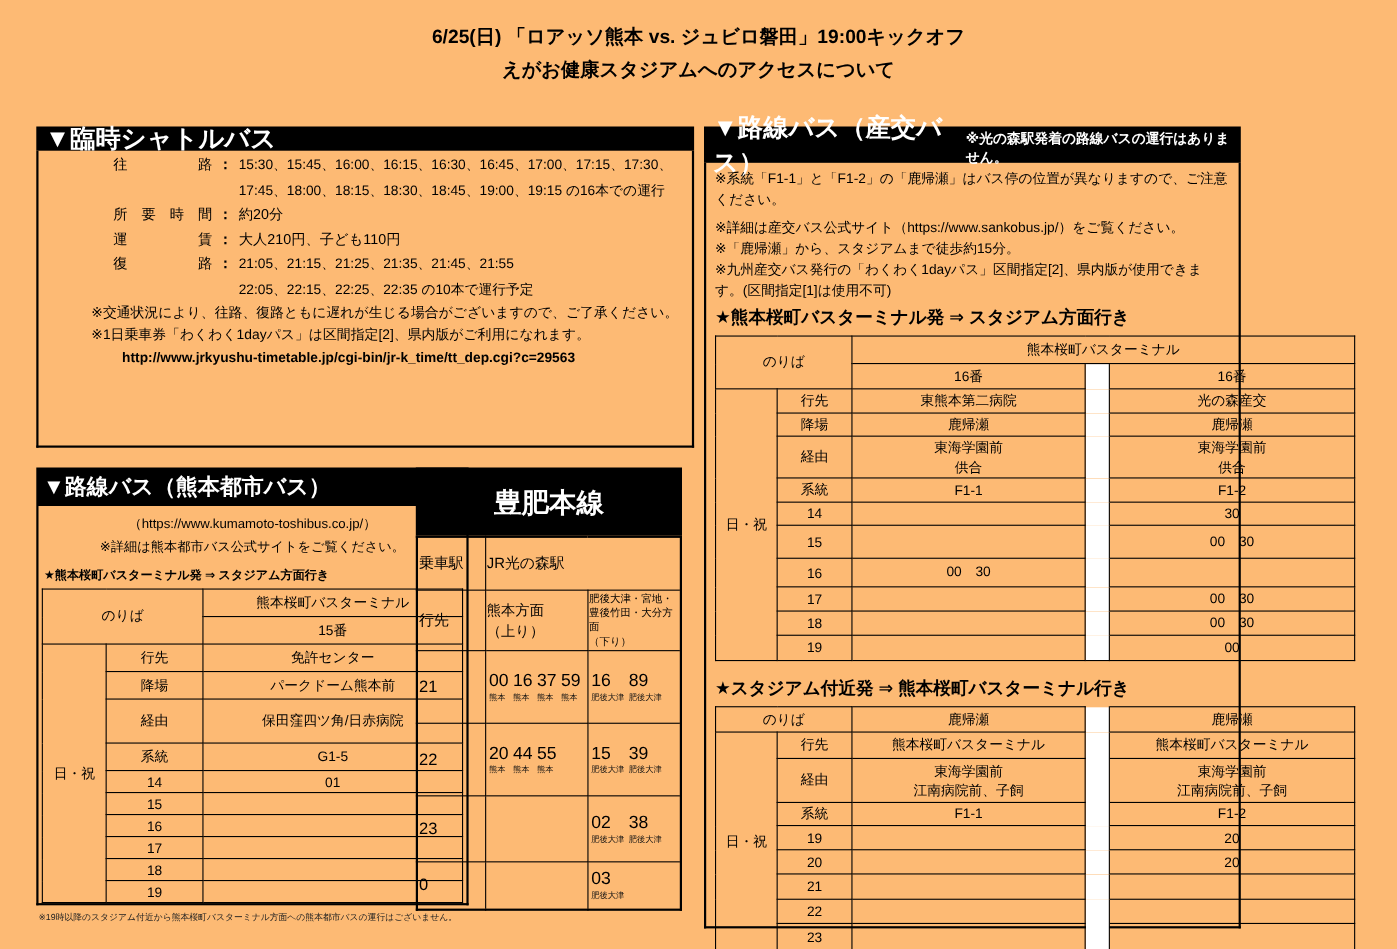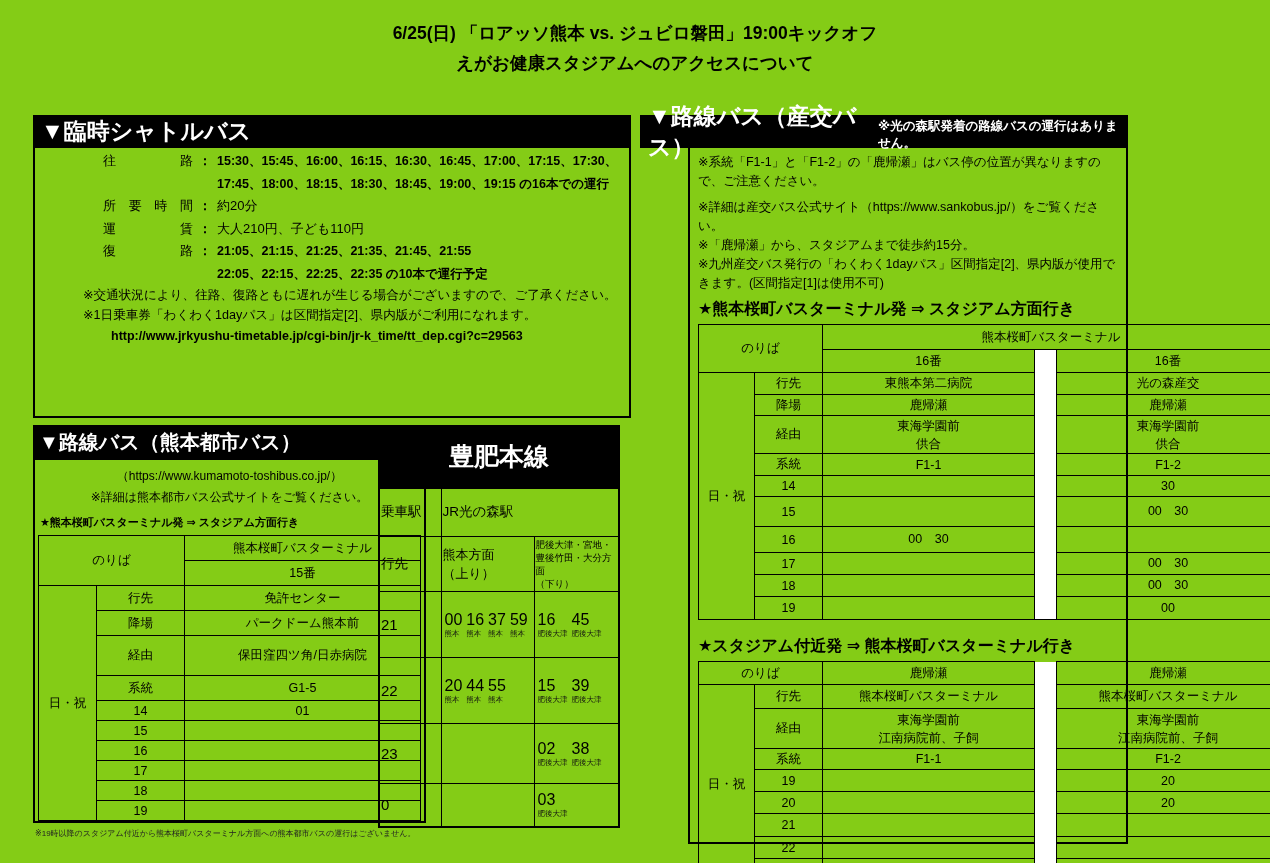--- a/index.html
+++ b/index.html
@@ -1,37 +1,37 @@
 <!DOCTYPE html>
 <html><head>
 <meta charset="utf-8">
 <style>
   * { box-sizing: border-box; margin:0; padding:0; }
   html,body { background:#fff; }
   body { font-family:"Liberation Sans","DejaVu Sans",sans-serif; color:#000; }
-  .canvas { position:relative; width:1270px; height:863px; background:#84cc16; overflow:hidden; }
+  .canvas { position:relative; width:1270px; height:863px; background:#fdba74; overflow:hidden; }
 
   
   .page-title { position:absolute; top:18px; left:0; width:100%; text-align:center;
     font-size:17.5px; font-weight:bold; line-height:30px; }
 
   
   .bar { background:#000; color:#fff; font-weight:bold; display:flex; align-items:center; }
 
   
   .shuttle { position:absolute; left:33px; top:115px; width:598px; }
-  .shuttle .bar { height:33px; font-size:23px; padding:0 8px; }
+  .shuttle .bar { height:22px; font-size:23px; padding:0 8px; }
   .shuttle-body { border:2px solid #000; border-top:none; height:270px; padding:2px 6px 0 6px; }
   .route-title { font-size:17px; font-weight:bold; line-height:24px; }
   .srow { display:flex; padding-left:62px; font-size:13px; line-height:22.5px; }
   .slabel { width:90px; text-align:justify; text-align-last:justify; }
   .scolon { width:24px; text-align:center; font-weight:bold; }
   .sval { flex:1; }
   .sval .vline { display:block; }
-  .tbold { font-weight:bold; font-size:12.5px; }
+  .tbold { font-weight:normal; font-size:12.5px; }
   .snote { font-size:12.6px; line-height:20px; padding-left:42px; }
   .slink-label { font-size:12px; font-weight:bold; margin-top:12px; padding-left:2px; line-height:20px; }
   .slink-url { font-size:12.5px; font-weight:bold; padding-left:70px; line-height:22px; }
 
   
   .toshibus { position:absolute; left:33px; top:425px; width:393px; }
   .toshibus .bar { height:35px; font-size:20px; padding:0 6px; }
   .toshibus-body { border:2px solid #000; border-top:none; padding:6px 3px 0 3px; }
   .tnote { text-align:center; font-size:12px; line-height:21px; }
   .tdir { font-size:11px; font-weight:bold; margin:7px 0 5px 2px; }
@@ -49,21 +49,21 @@
   .up-hdr { font-size:13px; line-height:19px; }
   .down-hdr { font-size:9.5px; line-height:13px; }
   .tgroup { display:inline-block; margin:0 2px; vertical-align:top; }
   .tgroup .t { display:block; font-size:16px; line-height:19px; }
   .tgroup .s { display:block; font-size:7.5px; line-height:10px; color:#111; }
 
   
   .sanko { position:absolute; left:640px; top:115px; width:488px; }
   .sanko .bar { height:33px; font-size:23px; padding:0 8px; }
   .sanko .bar .bar-note { font-size:12.5px; margin-left:8px; padding-top:6px; }
-  .sanko-body { border:2px solid #000; border-top:none; padding:5px 8px 0 8px; height:696px;margin-left:48px; }
+  .sanko-body { border:2px solid #000; border-top:none; padding:5px 8px 0 8px; height:696px; }
   .knote { font-size:12.5px; line-height:19px; }
   .knote.sp { margin-bottom:7px; }
   .kdir { font-size:16px; font-weight:bold; line-height:22px; margin:5px 0 4px 0; }
   .kdir2 { margin-top:15px; }
   table.kt { border-collapse:collapse; width:100%; table-layout:fixed; text-align:center; font-size:12.5px; }
   table.kt td { border:1px solid #000; vertical-align:middle; padding:0 2px; overflow:hidden; }
   table.kt col.k1{width:56px} table.kt col.k2{width:68px} table.kt col.k3{width:212px}
   table.kt col.kg{width:22px} table.kt col.k5{width:223px}
   table.kt td.g { border-top:none; border-bottom:none; background:#fff; }
   table.kt td.g.gb { border-bottom:1px solid #000; }
@@ -217,21 +217,21 @@
           <span style="display:block">豊後竹田・大分方面</span>
           <span style="display:block">（下り）</span>
         </td>
       </tr>
       <tr style="height:66px">
         <td style="font-size:15px">21</td>
         <td>
           <span class="tgroup"><span class="t">00</span><span class="s">熊本</span></span><span class="tgroup"><span class="t">16</span><span class="s">熊本</span></span><span class="tgroup"><span class="t">37</span><span class="s">熊本</span></span><span class="tgroup"><span class="t">59</span><span class="s">熊本</span></span>
         </td>
         <td>
-          <span class="tgroup"><span class="t">16</span><span class="s">肥後大津</span></span><span class="tgroup"><span class="t">45</span><span class="s">肥後大津</span></span>
+          <span class="tgroup"><span class="t">16</span><span class="s">肥後大津</span></span><span class="tgroup"><span class="t">89</span><span class="s">肥後大津</span></span>
         </td>
       </tr>
       <tr style="height:66px">
         <td style="font-size:15px">22</td>
         <td>
           <span class="tgroup"><span class="t">20</span><span class="s">熊本</span></span><span class="tgroup"><span class="t">44</span><span class="s">熊本</span></span><span class="tgroup"><span class="t">55</span><span class="s">熊本</span></span>
         </td>
         <td>
           <span class="tgroup"><span class="t">15</span><span class="s">肥後大津</span></span><span class="tgroup"><span class="t">39</span><span class="s">肥後大津</span></span>
         </td>

